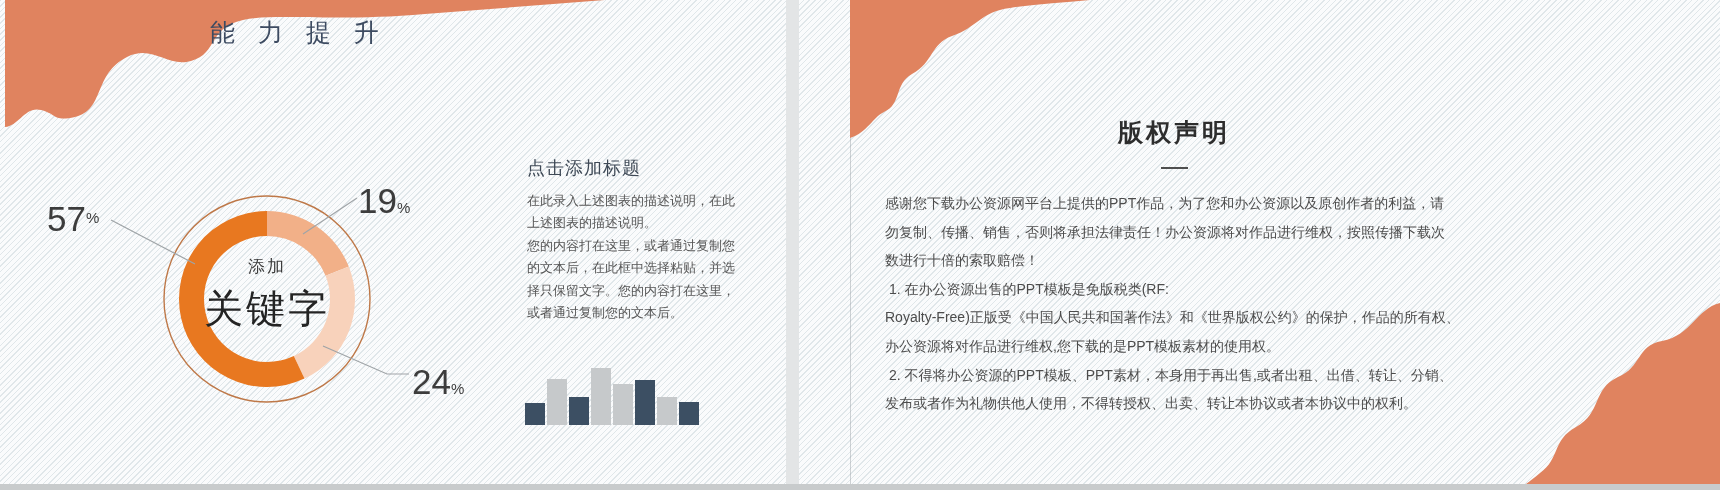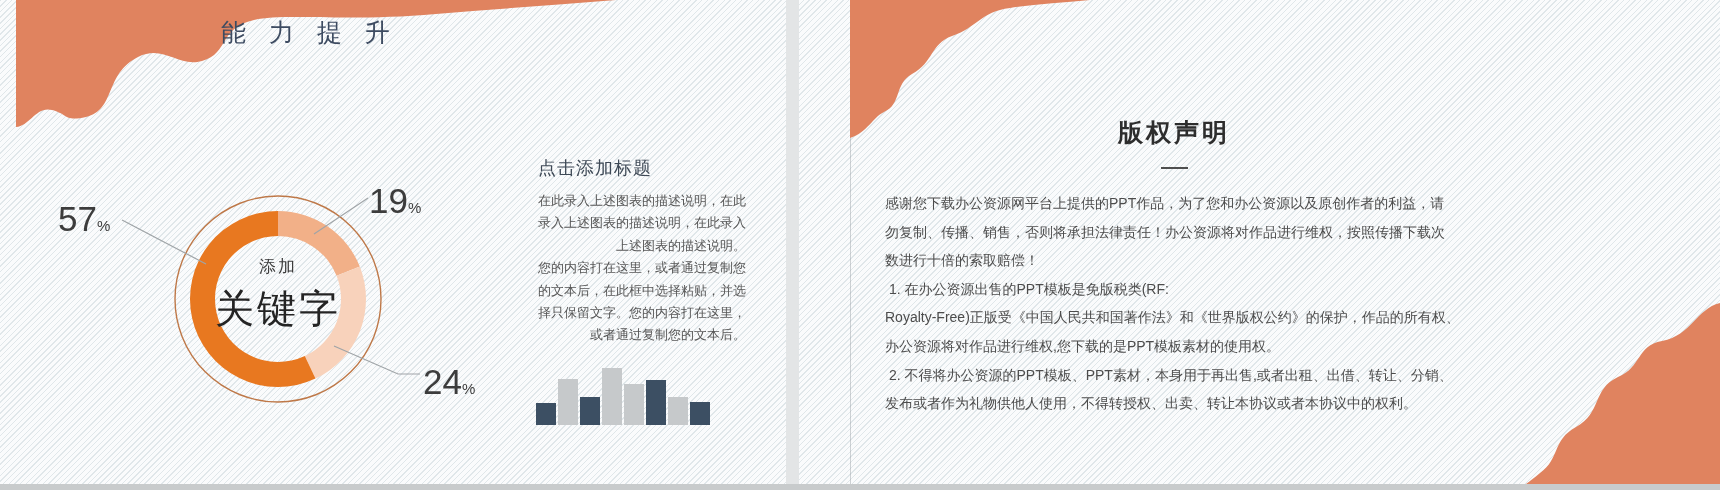--- a/index.html
+++ b/index.html
@@ -3,42 +3,42 @@
 <meta charset="utf-8">
 <style>
   html,body{margin:0;padding:0;}
   body{font-family:"Liberation Sans","DejaVu Sans",sans-serif;}
   .canvas{
     position:relative;width:1720px;height:490px;overflow:hidden;
     background-color:#fafbfc;
     background-image:repeating-linear-gradient(135deg, rgba(141,166,176,0.24) 0px, rgba(141,166,176,0.24) 1px, transparent 1px, transparent 4px);
   }
   .slide{position:absolute;top:0;height:484px;}
-  .slide-left{left:16px;width:786px;padding-left:36px;}
+  .slide-left{left:5px;width:786px;padding-left:36px;}
   .slide-right{left:800px;width:920px;}
   .blob{position:absolute;pointer-events:none;}
   .slide-title-left{
     position:absolute;left:205px;top:16px;font-size:25px;letter-spacing:8px;
     color:#3d4b61;font-weight:500;white-space:pre;
   }
   
   .donut-svg{position:absolute;left:152px;top:189px;}
   .donut-center{position:absolute;left:172px;top:255px;width:180px;text-align:center;}
   .donut-center .l1{font-size:17px;color:#3c3c3c;letter-spacing:2px;}
   .donut-center .l2{font-size:39px;color:#242424;letter-spacing:3px;margin-top:4px;}
   .leader-lines{position:absolute;left:0;top:0;pointer-events:none;}
   .pct{position:absolute;display:flex;align-items:flex-end;color:#3c3c3c;}
   .pct .num{font-size:35px;line-height:1;}
   .pct .sym{font-size:15px;line-height:1;margin-bottom:3px;}
-  .pct-57{left:42px;top:201px;}
+  .pct-57{left:42px;top:201px;align-items:center;}
   .pct-19{left:353px;top:183px;}
   .pct-24{left:407px;top:364px;}
   
   .section-title{position:absolute;left:522px;top:156px;font-size:18px;font-weight:500;color:#3e4956;letter-spacing:1px;text-align:right;}
-  .section-body{position:absolute;left:522px;top:190px;font-size:13px;line-height:22.4px;color:#565656;text-align:right;}
+  .section-body{position:absolute;left:522px;top:190px;font-size:13px;line-height:22.4px;color:#565656;}
   .section-body div{white-space:pre;}
   
   .bar-chart{position:absolute;left:520px;top:368px;height:57px;display:flex;align-items:flex-end;gap:2px;}
   .bar-chart .bar{width:20px;}
   
   .rs-content{position:absolute;left:85px;top:0;width:578px;}
   .slide-title-right{margin-top:116px;text-align:center;font-size:25px;font-weight:700;color:#2d2d2d;letter-spacing:3px;}
   .title-divider{width:27px;height:2px;background:#4f4f4f;margin:18px auto 0 auto;}
   .rs-body{margin-top:20px;font-size:14px;line-height:28.6px;color:#4c4c4c;}
   .rs-body div{white-space:pre;}
@@ -85,21 +85,20 @@
         <span class="sym">%</span>
     </div>
     <div class="pct pct-24">
       <span class="num">24</span>
         <span class="sym">%</span>
     </div>
 
     <div class="section-title">点击添加标题</div>
     <div class="section-body">
       <div>在此录入上述图表的描述说明，在此</div>
-      <div>录入上述图表的描述说明，在此录入</div>
       <div>上述图表的描述说明。</div>
       <div>您的内容打在这里，或者通过复制您</div>
       <div>的文本后，在此框中选择粘贴，并选</div>
       <div>择只保留文字。您的内容打在这里，</div>
       <div>或者通过复制您的文本后。</div>
     </div>
 
     <div id="bar-chart" class="bar-chart">
         <div class="bar" style="height: 22px; background: rgb(60, 79, 99);"></div>
         <div class="bar" style="height: 46px; background: rgb(198, 201, 203);"></div>

